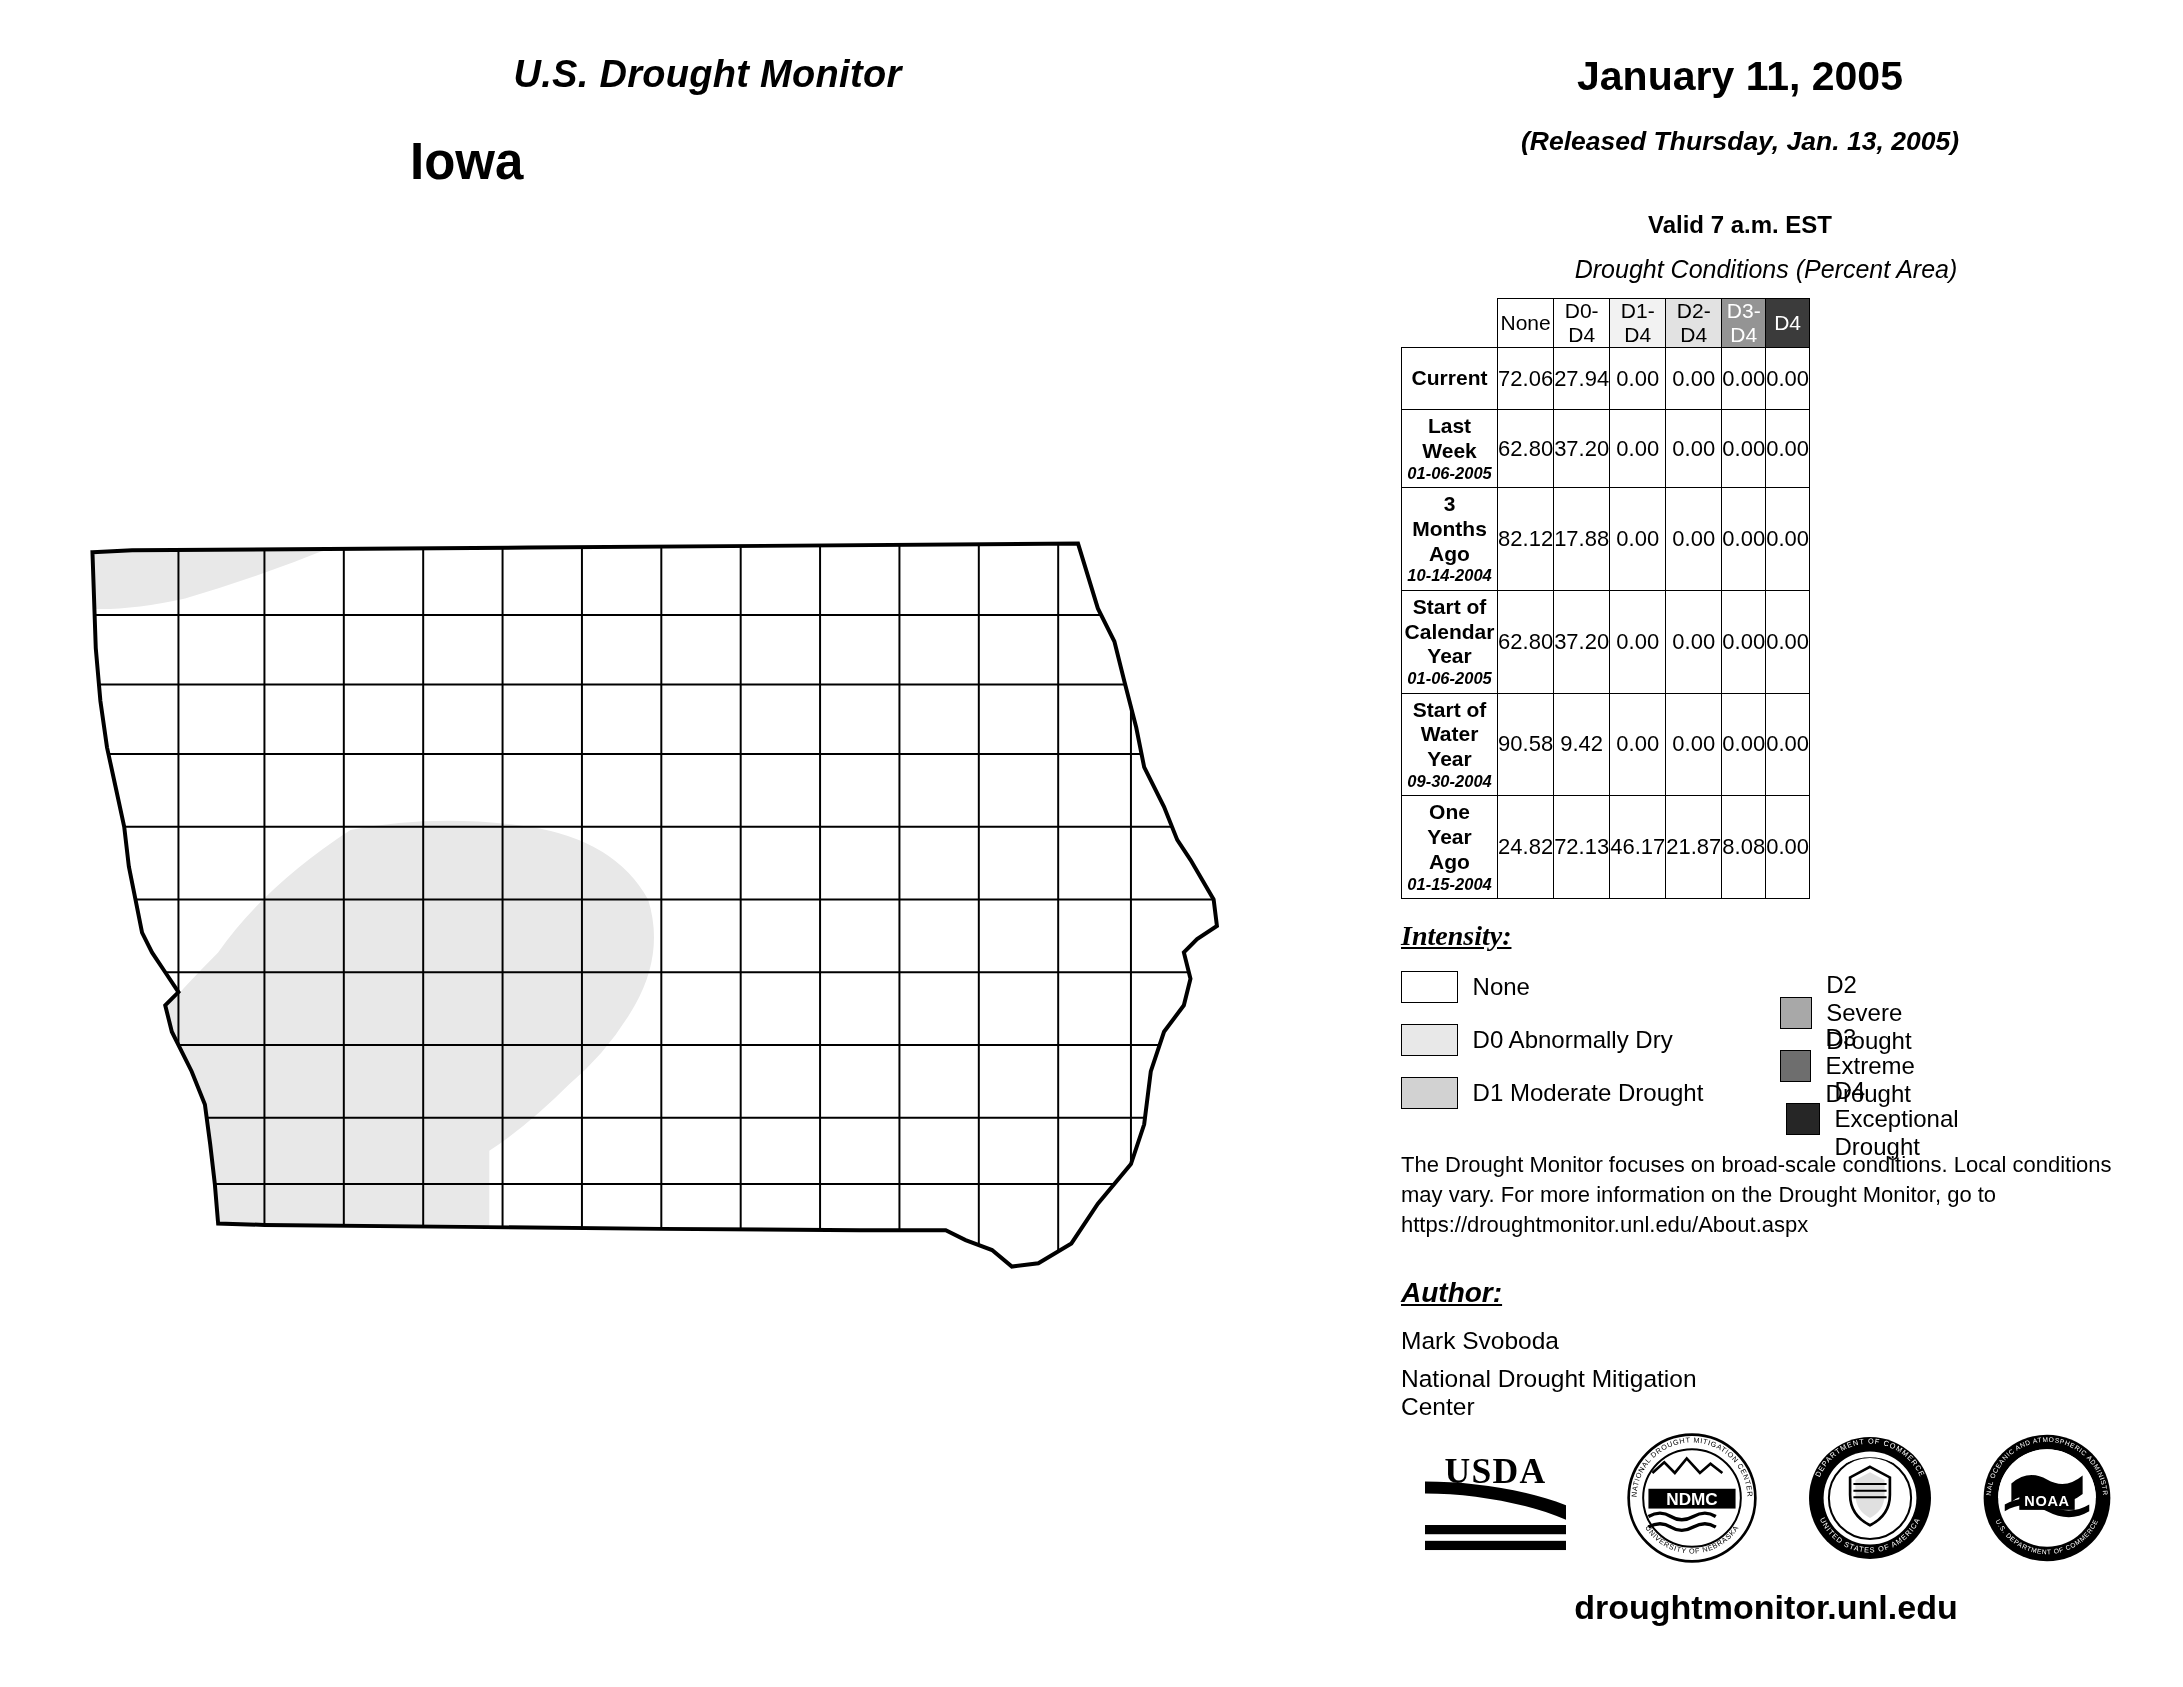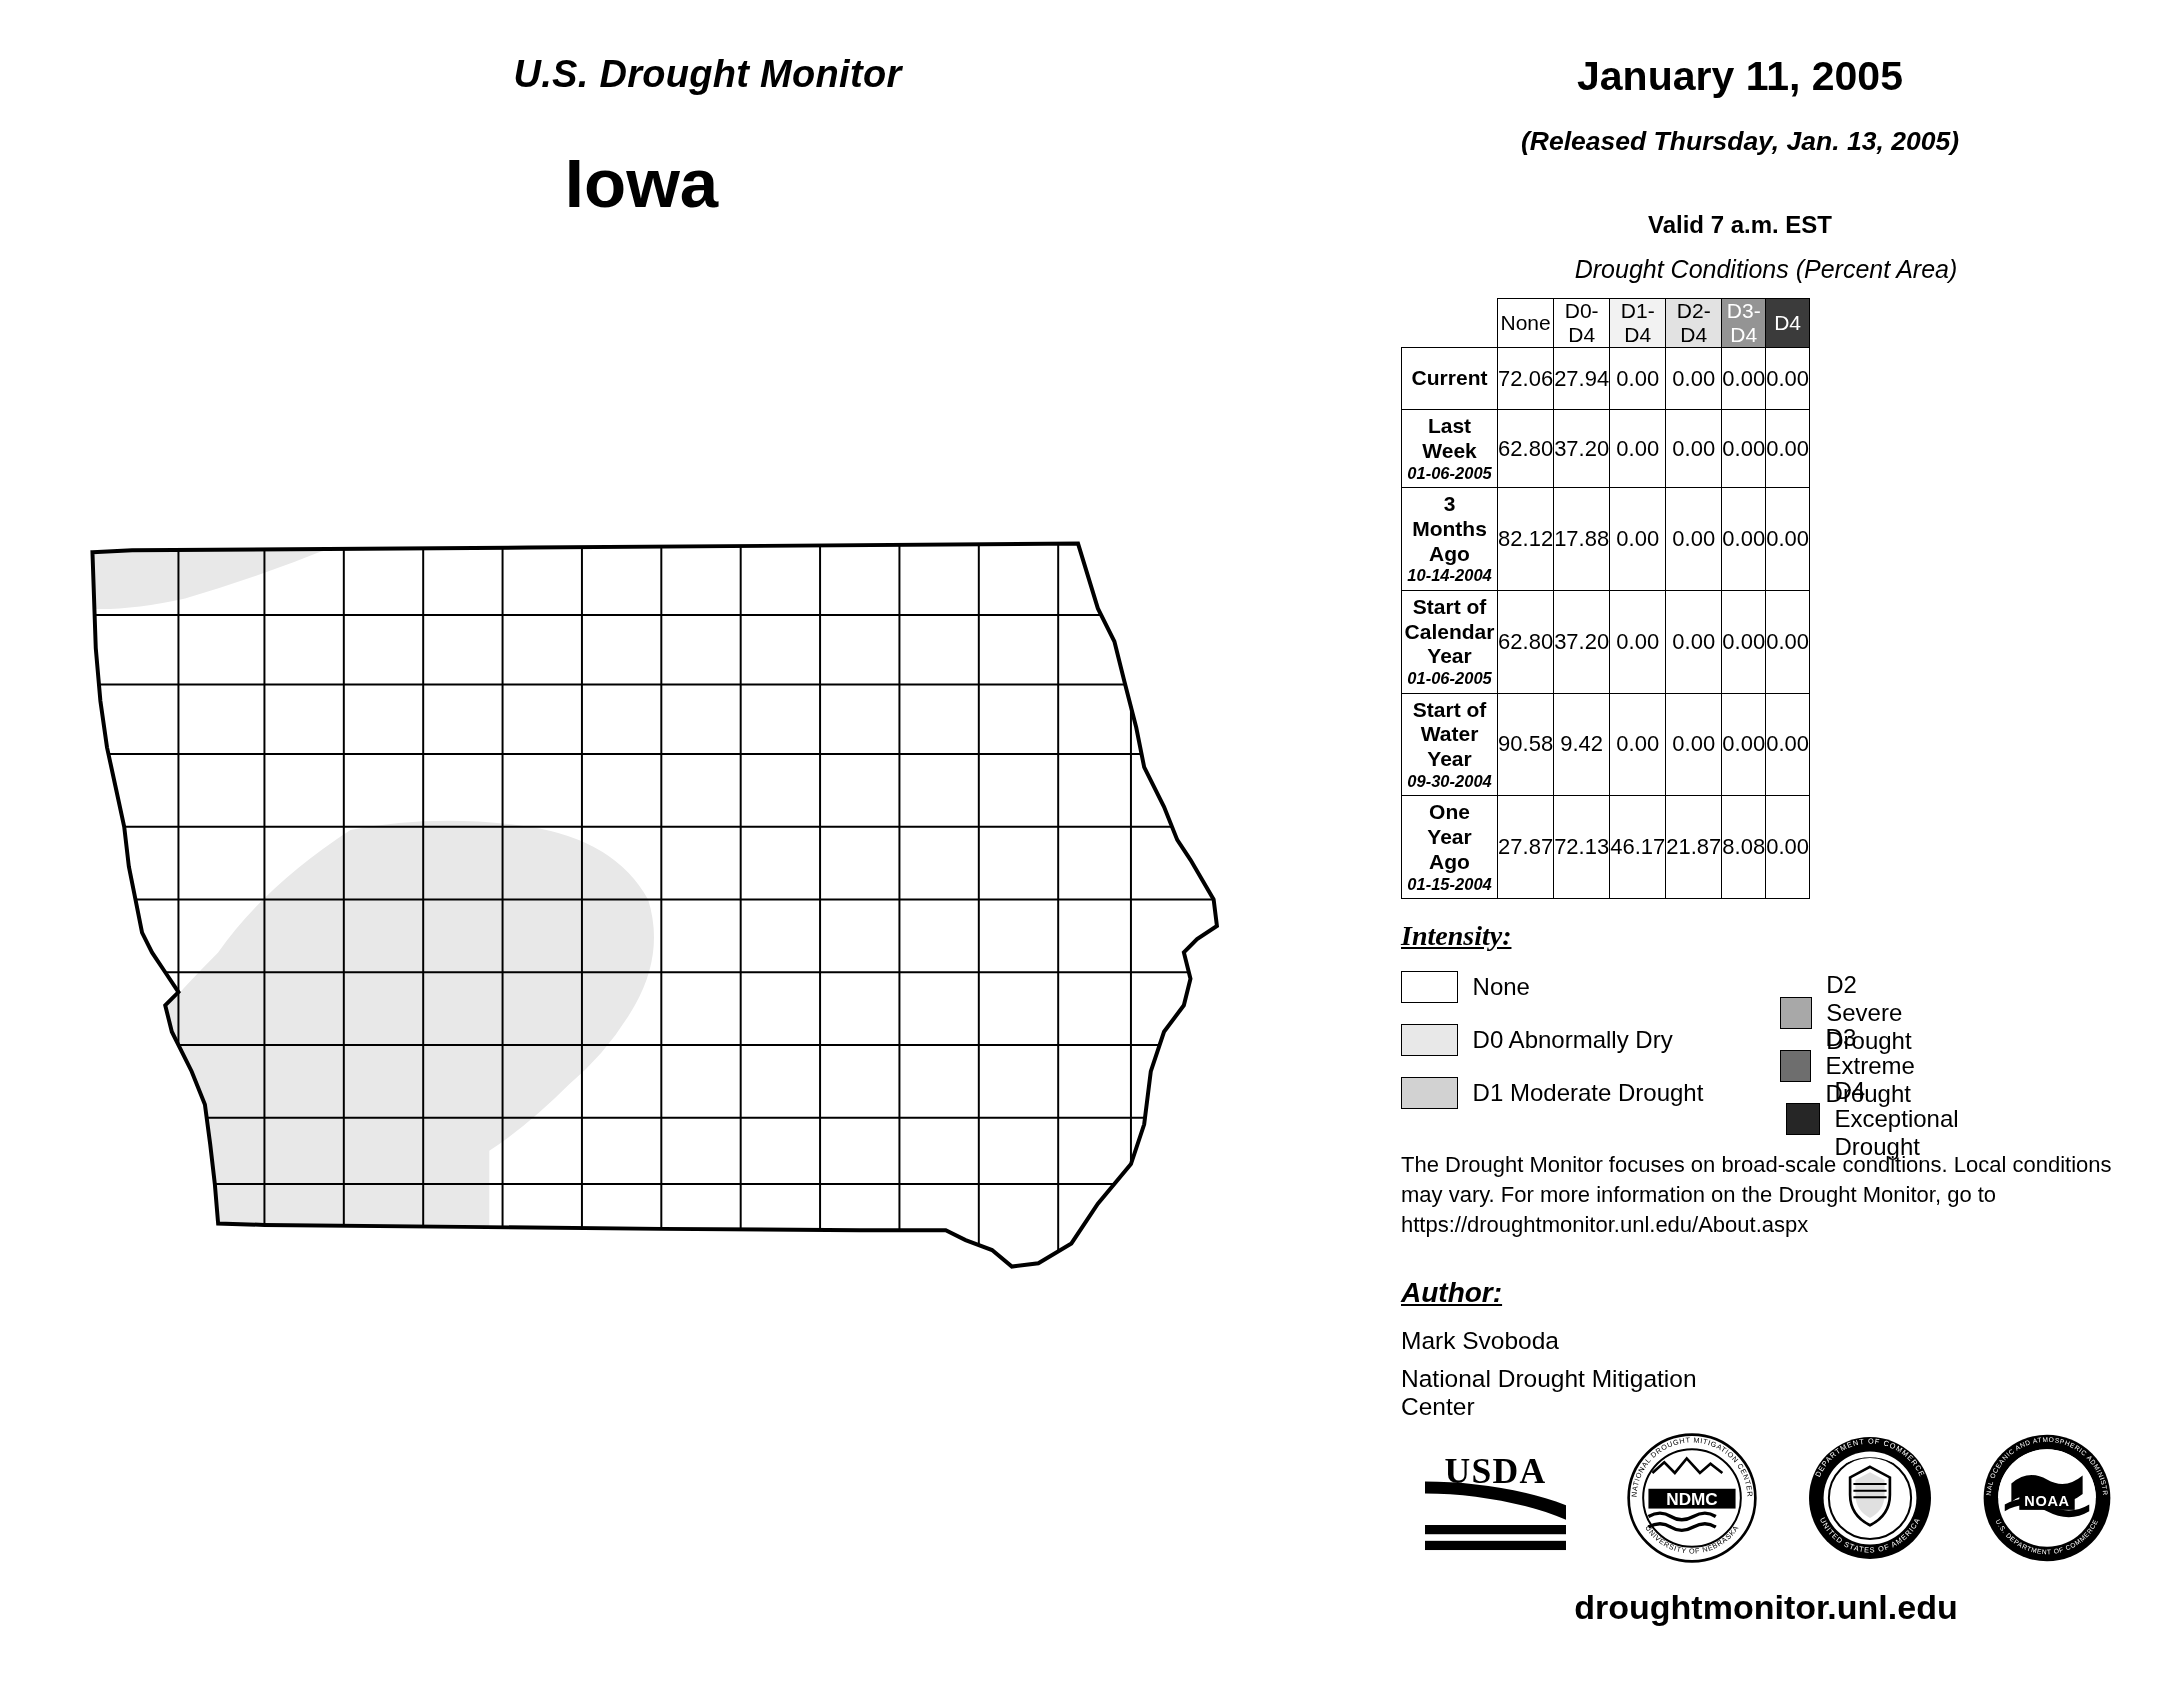--- a/index.html
+++ b/index.html
@@ -29,24 +29,24 @@
     width: 595px;
     text-align: center;
     font-size: 38px;
     font-weight: bold;
     font-style: italic;
     letter-spacing: 0.3px;
   }
   #title-state {
     position: absolute;
     left: 410px;
-    top: 144px;
+    top: 132px;
     width: 463px;
-    text-align: center;
-    font-size: 69px;
+    text-align: left;
+    font-size: 51px;
     font-weight: bold;
   }
 
   
   #date-main {
     position: absolute;
     left: 1363px;
     top: 53px;
     width: 754px;
     text-align: center;
@@ -315,21 +315,21 @@
         <td class="val">0.00</td>
         <td class="val">0.00</td>
         <td class="val">0.00</td>
         <td class="val">0.00</td>
       </tr>
       <tr>
         <td class="rowlabel">
           <span>One Year Ago</span>
           <span class="sub">01-15-2004</span>
         </td>
-        <td class="val">27.87</td>
+        <td class="val">24.82</td>
         <td class="val">72.13</td>
         <td class="val">46.17</td>
         <td class="val">21.87</td>
         <td class="val">8.08</td>
         <td class="val">0.00</td>
       </tr>
     </tbody>
   </table>
 
   <div id="intensity-title">Intensity:</div>

